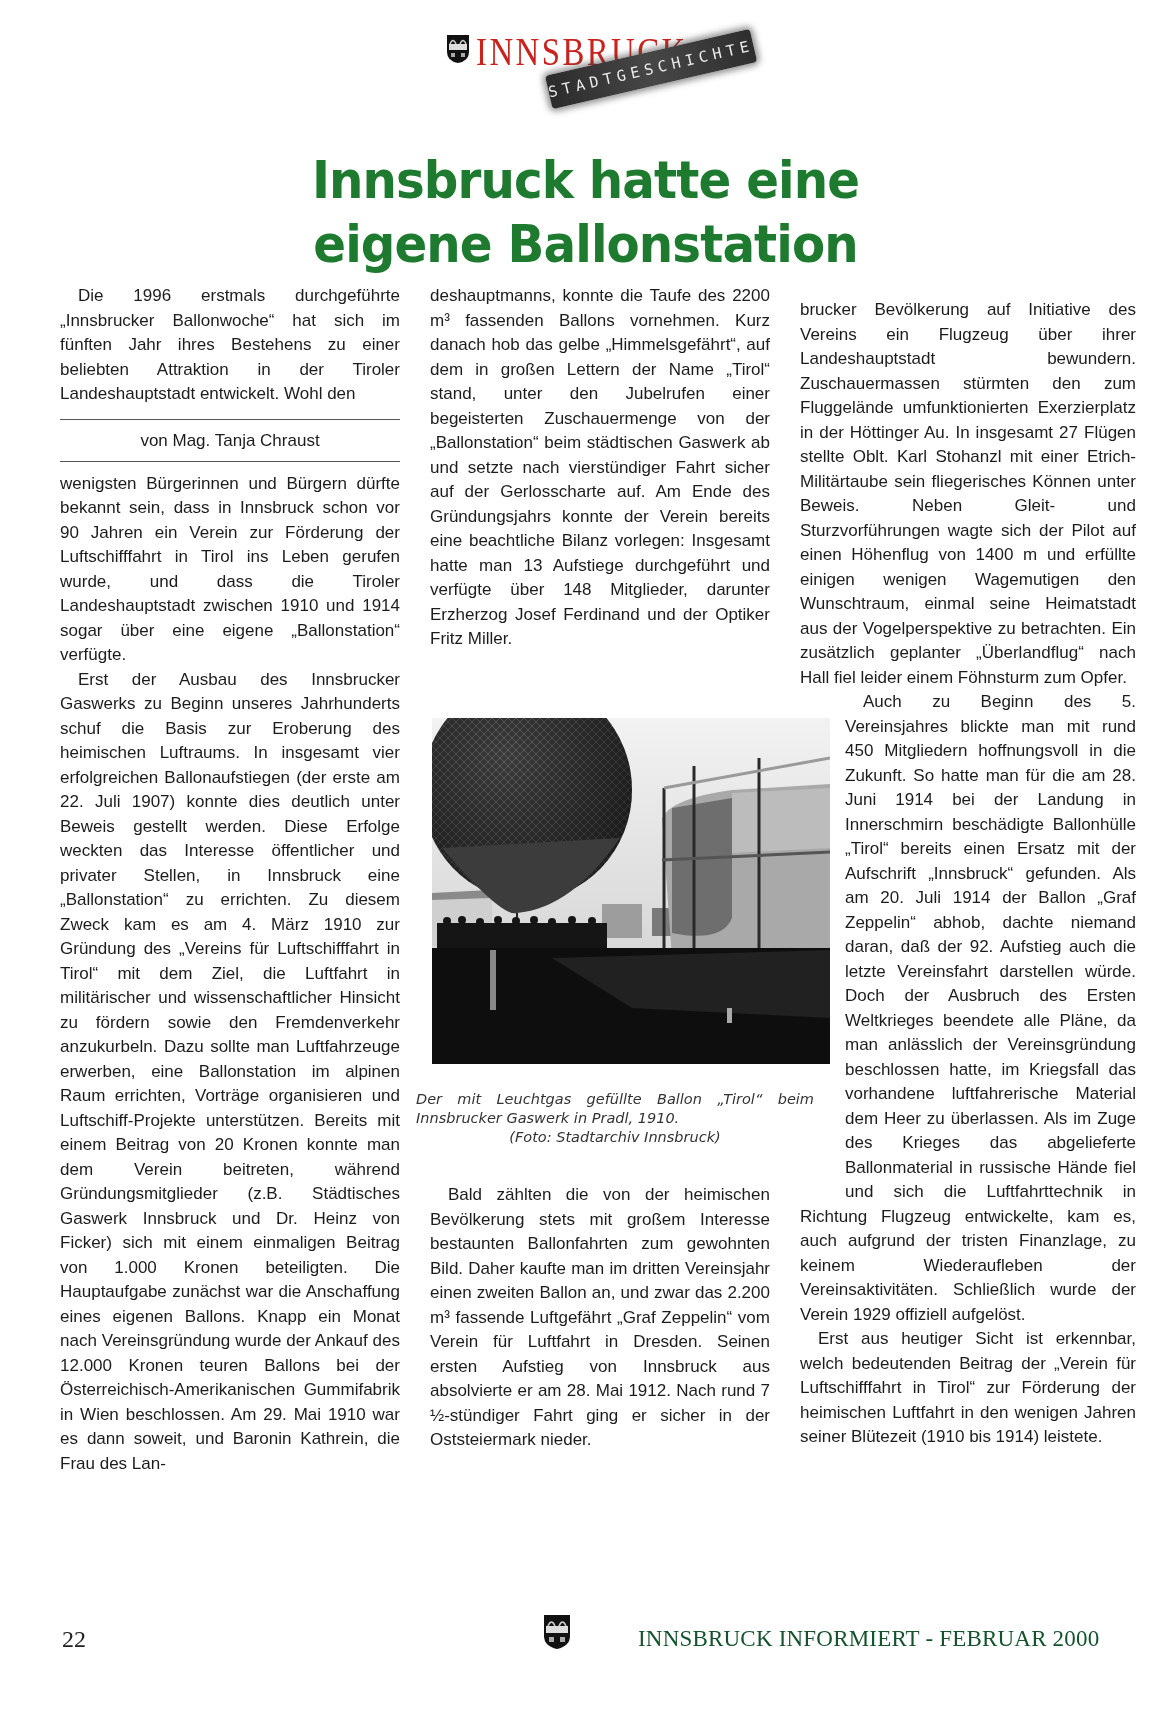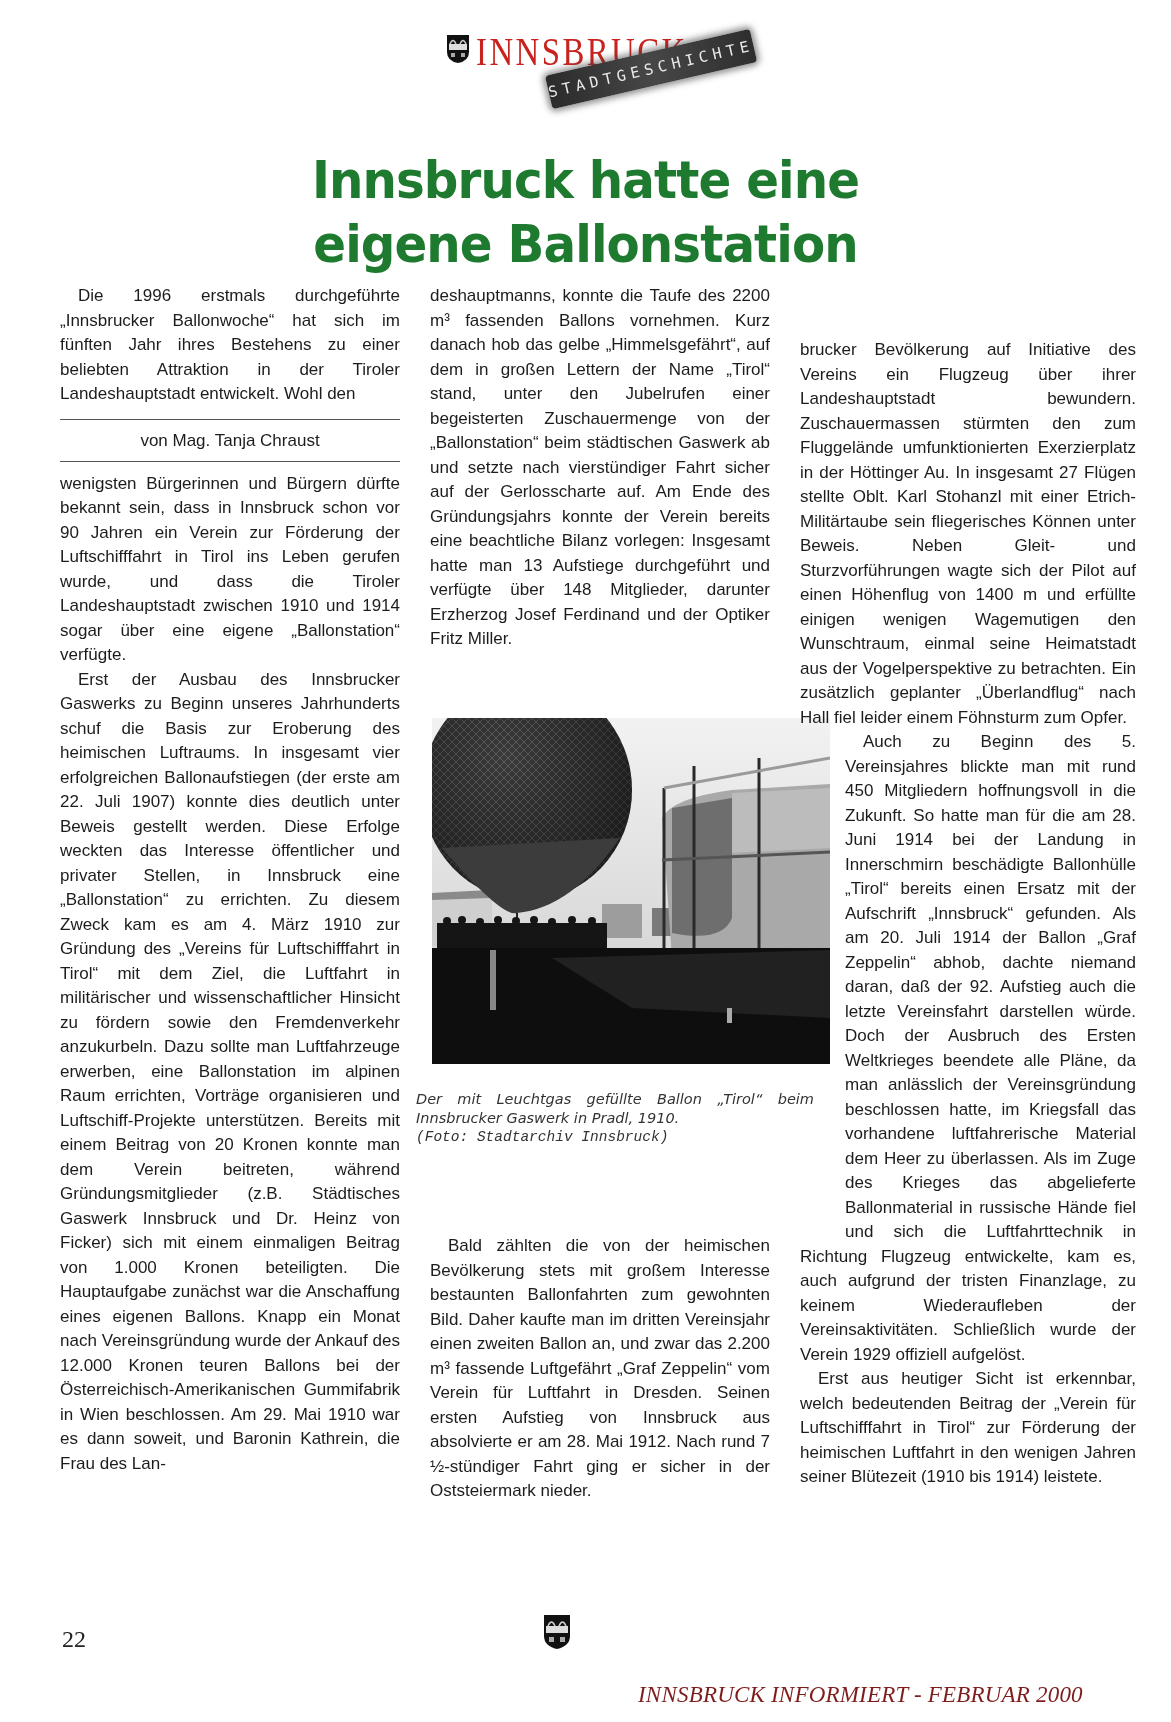--- a/index.html
+++ b/index.html
@@ -15,37 +15,37 @@
 
   
   .title { position: absolute; left: 0; top: 148px; width: 1171px; text-align: center; font-family: "DejaVu Sans", sans-serif; font-weight: bold; color: #1e7a2e; font-size: 52px; line-height: 64px; letter-spacing: -1px; transform: scaleX(0.93); transform-origin: center top; }
 
   
   .col { position: absolute; font-size: 17px; line-height: 24.5px; text-align: justify; hyphens: manual; }
   .col p { text-indent: 18px; }
   .col p.noindent { text-indent: 0; }
   #col1 { left: 60px; top: 284px; width: 340px; }
   #col2 { left: 430px; top: 284px; width: 340px; }
-  #col3 { left: 800px; top: 298px; width: 336px; margin-top: 40px; }
-  #col2b { left: 430px; top: 1234px; width: 340px; }
+  #col3 { left: 800px; top: 298px; width: 336px; }
+  #col2b { left: 430px; top: 1183px; width: 340px; }
 
   .byline { border-top: 1.5px solid #555; border-bottom: 1.5px solid #555; margin: 12px 0 10px; padding: 8px 0 8px; text-align: center; }
   .byline div { line-height: 25px; }
   .wrap-pad { float: left; width: 45px; height: 508px; }
 
   
   .photo { position: absolute; left: 432px; top: 718px; width: 398px; height: 346px; overflow: hidden; background: #0e0e0e; }
   .caption { position: absolute; left: 416px; top: 1090px; width: 398px; font-family: "DejaVu Sans", sans-serif; font-style: italic; font-size: 14.5px; line-height: 19px; color: #333; }
   .caption .l1 { text-align: justify; text-align-last: justify; }
-  .caption .credit { text-align: left; font-family: Liberation Mono, monospace; }
+  .caption .credit { text-align: center; }
 
   
   .footer-page { position: absolute; left: 62px; top: 1626px; font-family: "Liberation Serif", serif; font-size: 24px; color: #222; text-align: center; }
   .footer-shield { position: absolute; left: 543px; top: 1614px; width: 28px; height: 36px; }
-  .footer-pub { position: absolute; left: 638px; top: 1682px; font-family: "Liberation Serif", serif; font-size: 23px; color: #7f1d1d; letter-spacing: 0.2px; white-space: nowrap; font-style: italic; }
+  .footer-pub { position: absolute; left: 638px; top: 1626px; font-family: "Liberation Serif", serif; font-size: 23px; color: #14532d; letter-spacing: 0.2px; white-space: nowrap; }
 </style>
 </head>
 <body>
 
 <div class="masthead">
   <svg class="shield" viewBox="0 0 24 30">
     <path d="M1 1 H23 V18 Q23 27 12 29 Q1 27 1 18 Z" fill="#111"></path>
     <rect x="3" y="10" width="18" height="6" fill="#ddd"></rect>
     <path d="M4 10 Q7 3 10 10 M14 10 Q17 3 20 10" stroke="#ccc" stroke-width="1.5" fill="none"></path>
     <rect x="5" y="19" width="4" height="4" fill="#aaa"></rect>

